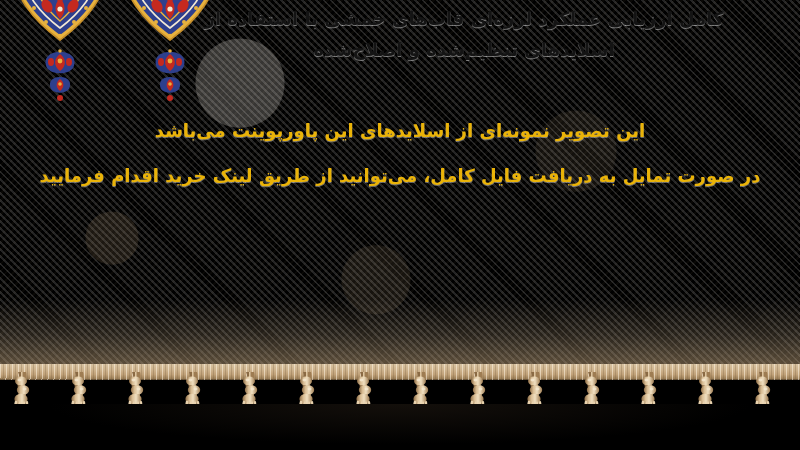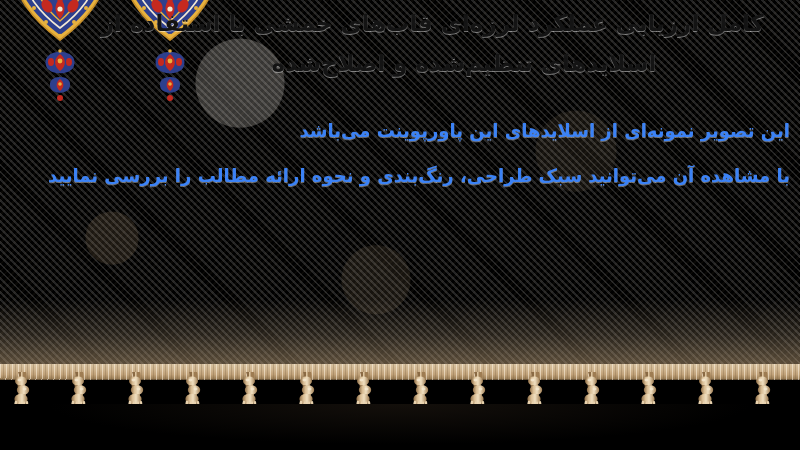--- a/index.html
+++ b/index.html
@@ -93,31 +93,31 @@
   .motif{position:absolute;top:0;}
   .motif svg{display:block;}
   .motif-1{left:8px;}
   .motif-2{left:118px;}
 
   
   .title-block{
     position:absolute;right:36px;top:4px;width:600px;
     text-align:center;
     color:#141414;
-    font-size:23px;line-height:1.72;
+    font-size:18px;line-height:1.72;
     font-weight:700;
     letter-spacing:.1px;
     text-shadow:0 1px 0 rgba(255,255,255,.42);
   }
   .title-line{display:block;white-space:nowrap;}
 
   .body-block{
     position:absolute;right:10px;top:108px;width:780px;
-    text-align:right;
-    color:#3b82f6;
+    text-align:center;
+    color:#eab308;
     font-size:18px;line-height:2.52;
     font-weight:700;
     text-shadow:0 1px 0 rgba(255,255,255,.38);
   }
   .body-line{display:block;white-space:nowrap;}
 
   
   .fringe-band{
     position:absolute;left:0;top:364px;width:800px;height:86px;
     background:#000;
@@ -251,21 +251,21 @@
     </svg>
   </div>
 
   <div class="title-block">
     <span class="title-line">کامل ارزیابی عملکرد لرزه‌ای قاب‌های خمشی با استفاده از</span>
     <span class="title-line">اسلایدهای تنظیم‌شده و اصلاح‌شده</span>
   </div>
 
   <div class="body-block">
     <span class="body-line">این تصویر نمونه‌ای از اسلایدهای این پاورپوینت می‌باشد</span>
-    <span class="body-line">با مشاهده آن می‌توانید سبک طراحی، رنگ‌بندی و نحوه ارائه مطالب را بررسی نمایید</span>
+    <span class="body-line">در صورت تمایل به دریافت فایل کامل، می‌توانید از طریق لینک خرید اقدام فرمایید</span>
   </div>
 
   <div class="fringe-band">
     <div class="fringe-edge"></div>
     <div class="fringe-edge-hair"></div>
     <div id="tassels">
         <div class="tassel" style="left: 6px;">
           <svg width="34" height="78" viewBox="0 0 34 78">
             <defs>
               <linearGradient id="rope0" x1="0" y1="0" x2="1" y2="0">

